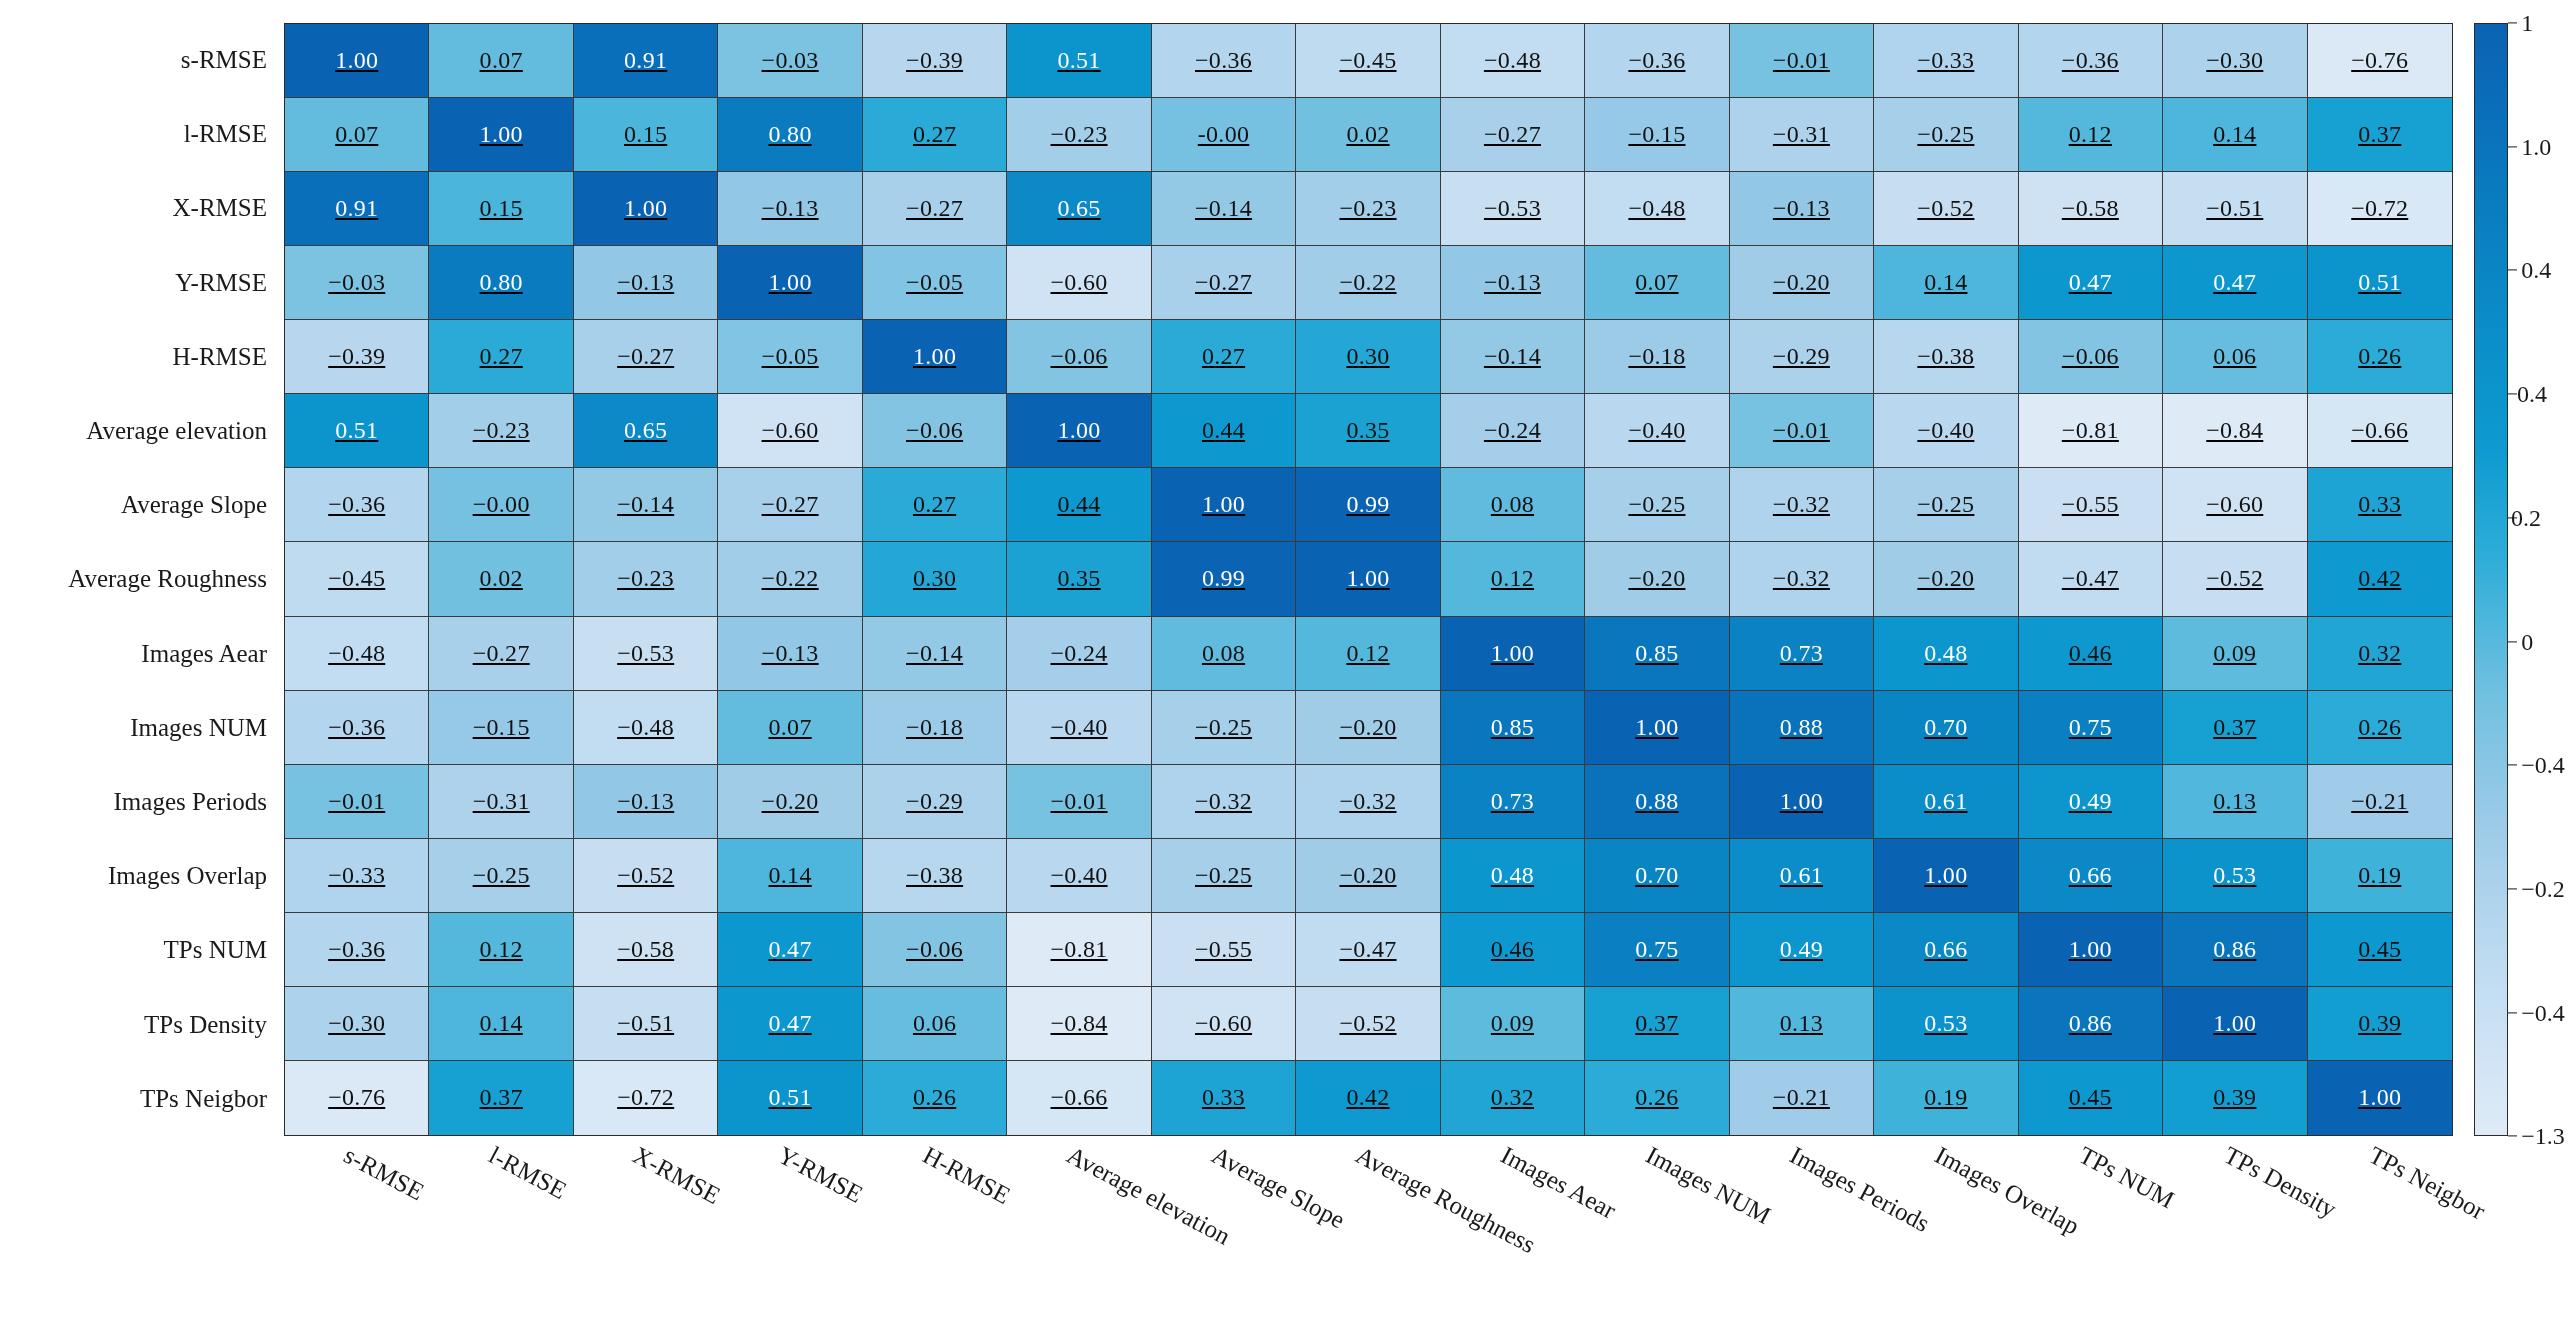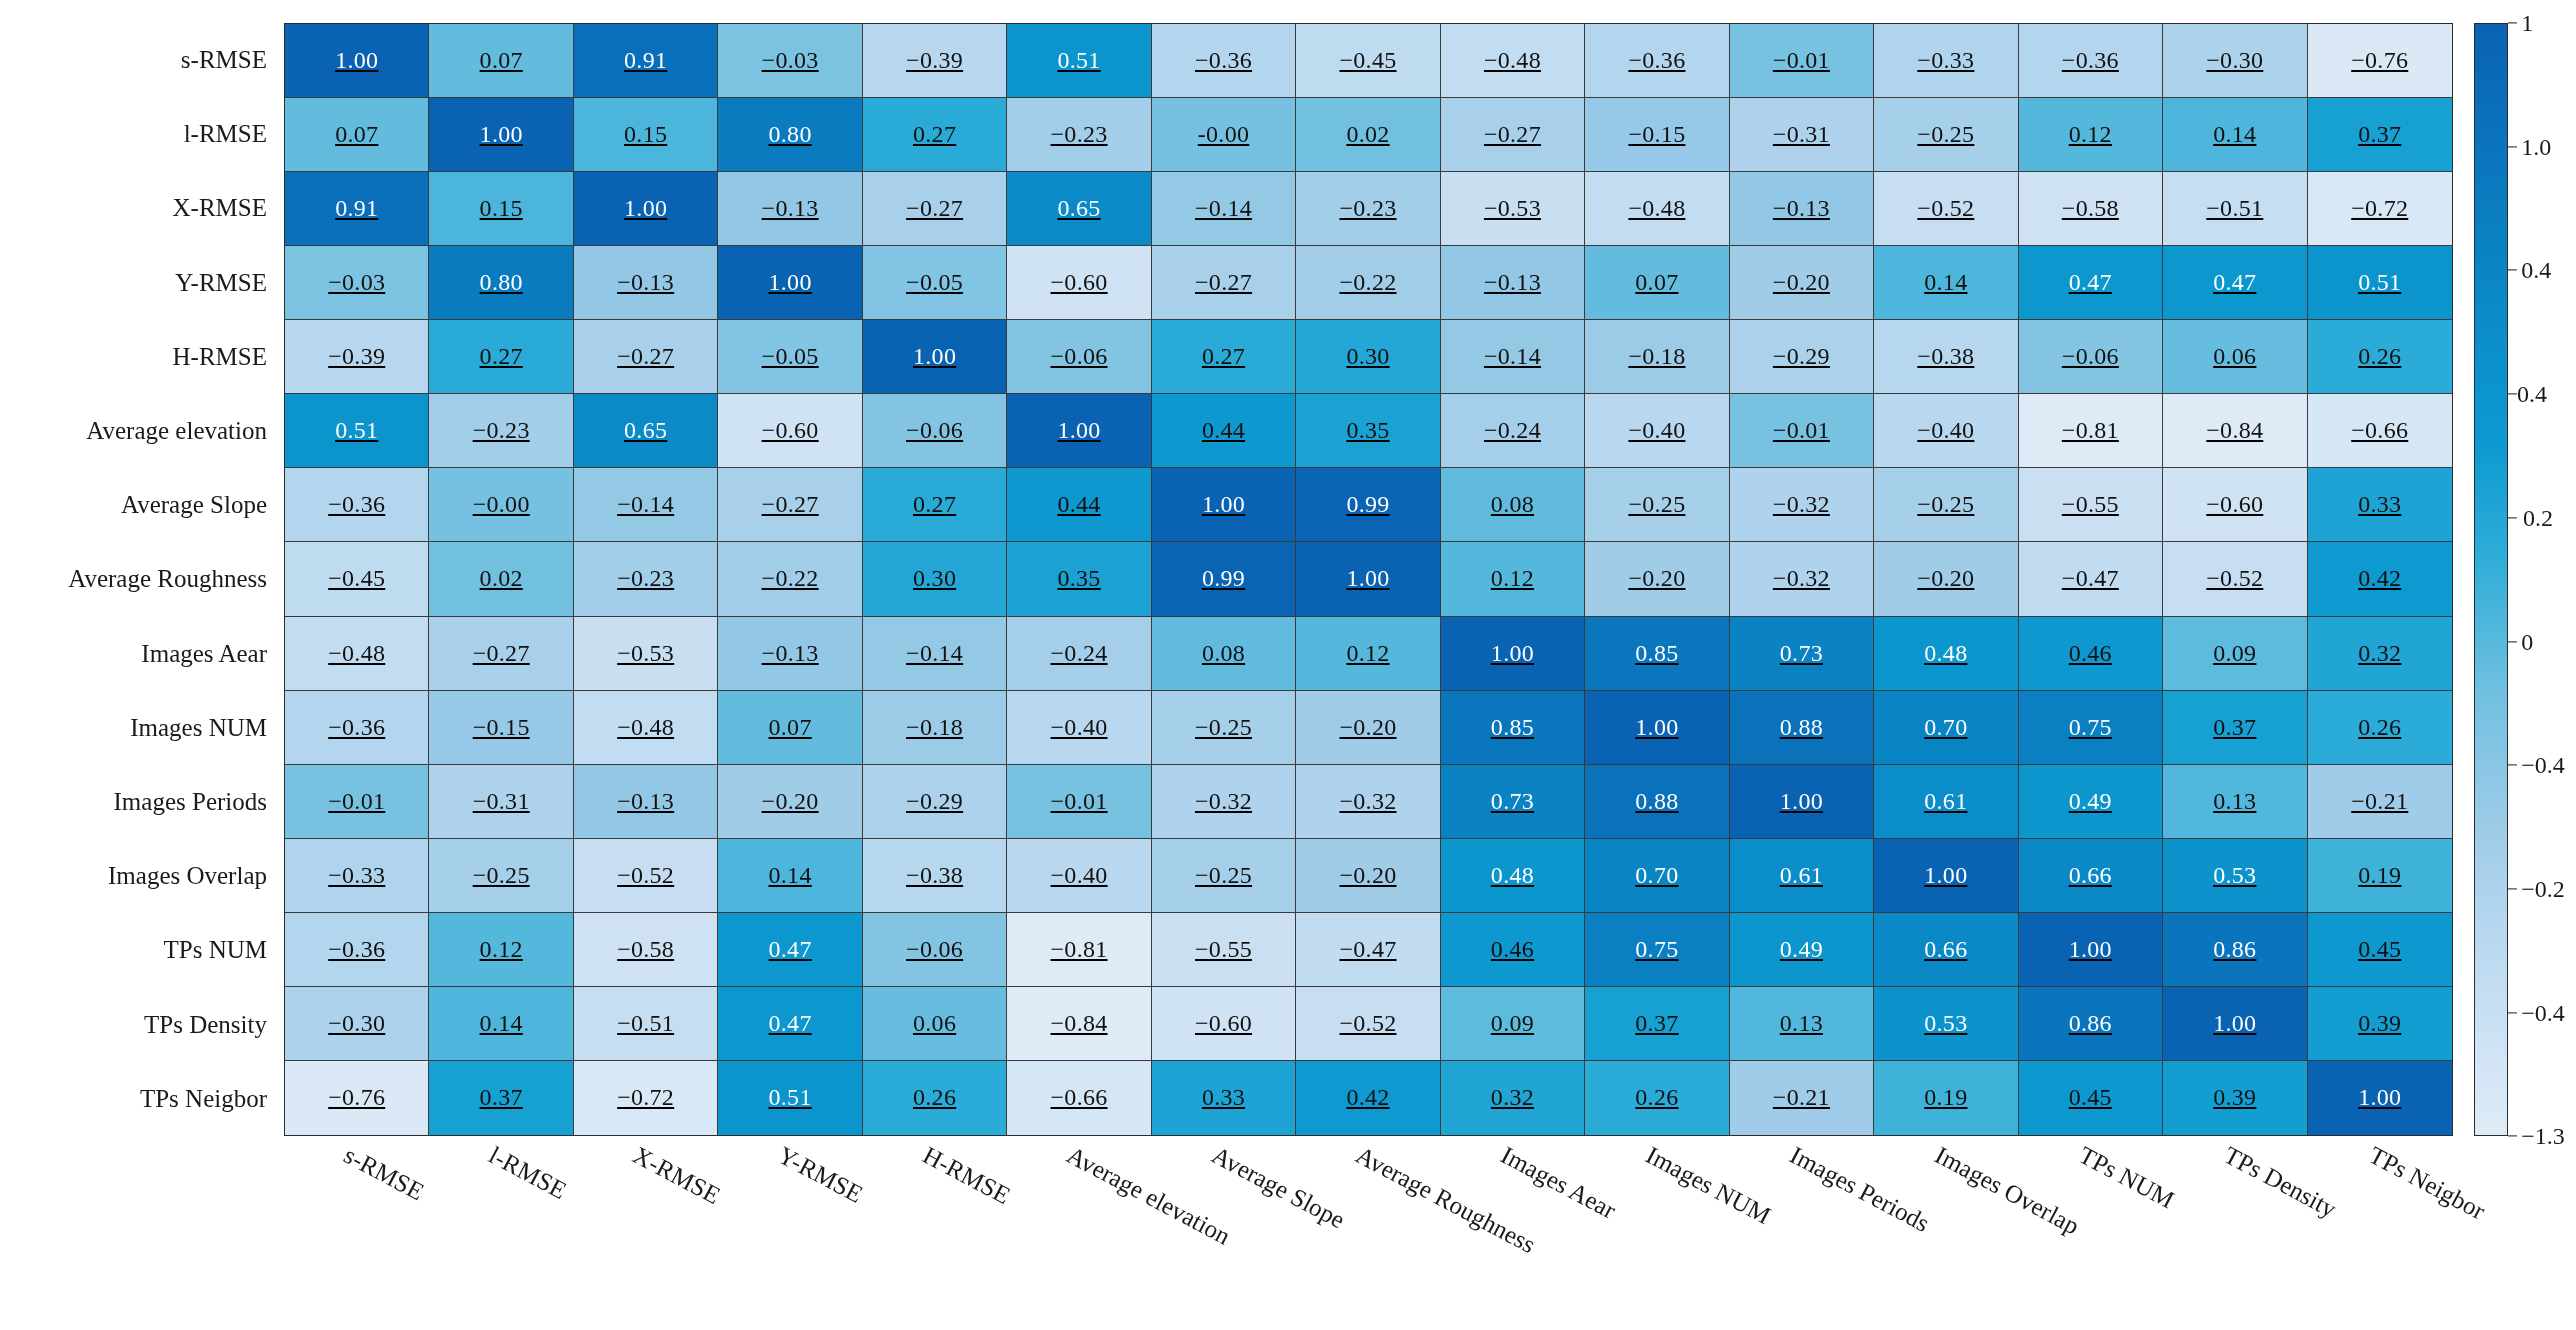--- a/index.html
+++ b/index.html
@@ -444,21 +444,21 @@
   <div id="cb-ticks">
       <div class="cb-tickmark" style="top: 0px;"></div>
       <div class="cb-tick" style="top: 0px; padding-left: 13.3px;">1</div>
       <div class="cb-tickmark" style="top: 124px;"></div>
       <div class="cb-tick" style="top: 124px; padding-left: 13.3px;">1.0</div>
       <div class="cb-tickmark" style="top: 247px;"></div>
       <div class="cb-tick" style="top: 247px; padding-left: 13.3px;">0.4</div>
       <div class="cb-tickmark" style="top: 371px;"></div>
       <div class="cb-tick" style="top: 371px; padding-left: 9px;">0.4</div>
       <div class="cb-tickmark" style="top: 495px;"></div>
-      <div class="cb-tick" style="top: 495px; padding-left: 15px;">0.2</div>
+      <div class="cb-tick" style="top: 495px; padding-left: 3px;">0.2</div>
       <div class="cb-tickmark" style="top: 619px;"></div>
       <div class="cb-tick" style="top: 619px; padding-left: 13.3px;">0</div>
       <div class="cb-tickmark" style="top: 742px;"></div>
       <div class="cb-tick" style="top: 742px; padding-left: 13.3px;">−0.4</div>
       <div class="cb-tickmark" style="top: 866px;"></div>
       <div class="cb-tick" style="top: 866px; padding-left: 13.3px;">−0.2</div>
       <div class="cb-tickmark" style="top: 990px;"></div>
       <div class="cb-tick" style="top: 990px; padding-left: 13.3px;">−0.4</div>
       <div class="cb-tickmark" style="top: 1113px;"></div>
       <div class="cb-tick" style="top: 1113px; padding-left: 13.3px;">−1.3</div>

